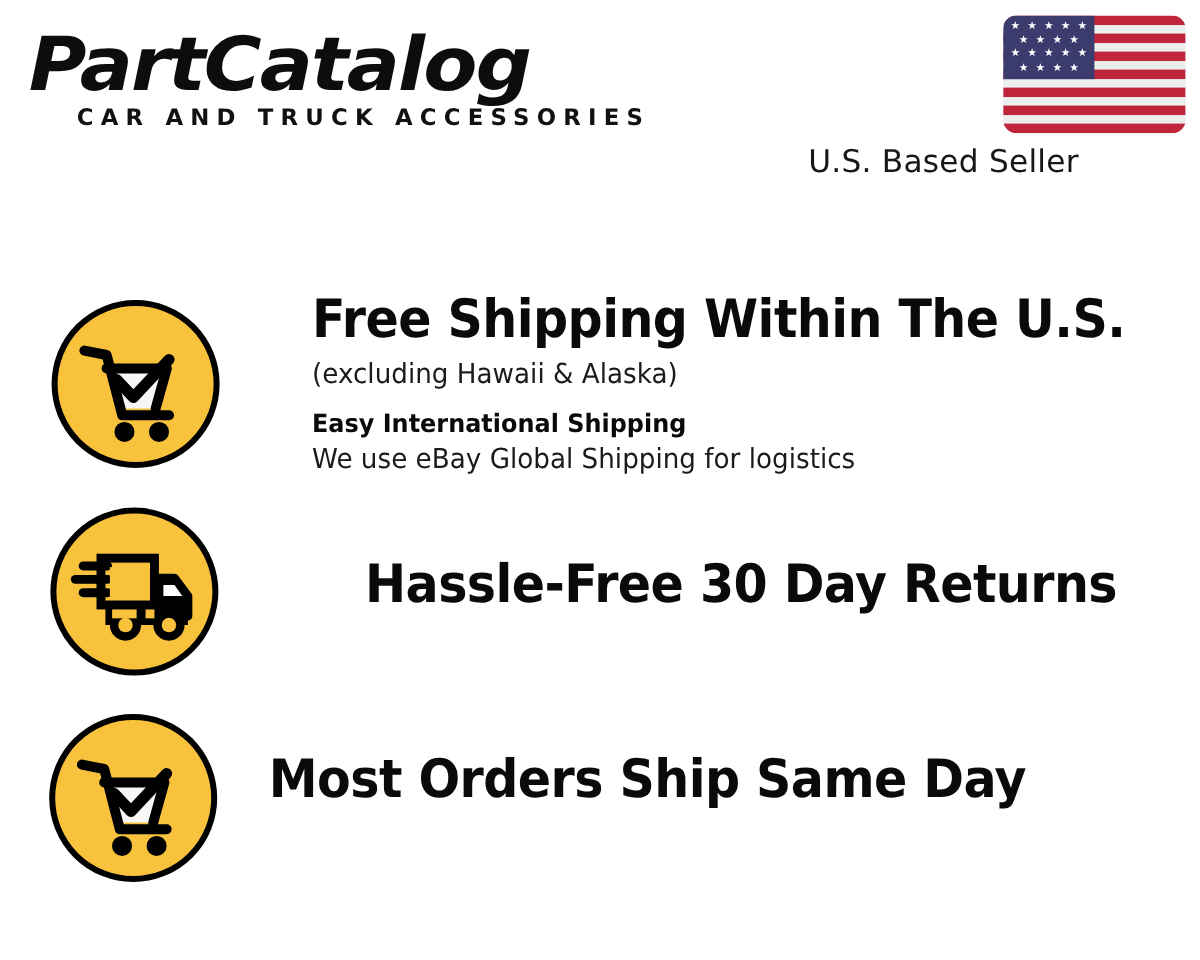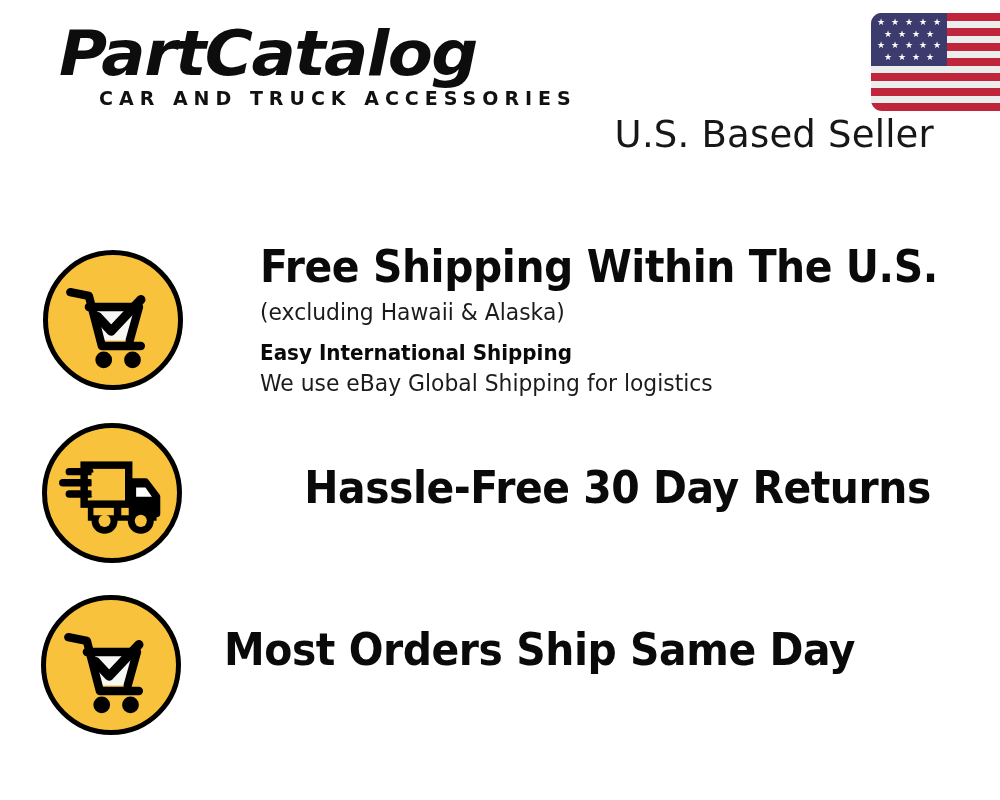--- a/index.html
+++ b/index.html
@@ -15,21 +15,20 @@
     font-family: "Liberation Sans", sans-serif;
     -webkit-font-smoothing: antialiased;
   }
 
   
   #header {
     position: absolute;
     top: 0; left: 0;
     width: 913px;
     height: 180px;
-    margin-left: 35px;
   }
 
   
   #logo-block {
     position: absolute;
     left: 24px;
     top: 20px;
     width: 470px;
   }
   #logo-wordmark {
@@ -91,21 +90,21 @@
     line-height: 9px;
     font-family: "DejaVu Sans", sans-serif;
   }
 
   
   #seller-text {
     position: absolute;
     right: 14px;
     top: 117px;
     font-family: "DejaVu Sans", sans-serif;
-    font-size: 37px;
+    font-size: 26px;
     line-height: 36px;
     font-weight: 400;
     color: #171717;
     white-space: nowrap;
     letter-spacing: 0.2px;
   }
 
   
   .row {
     position: absolute;

